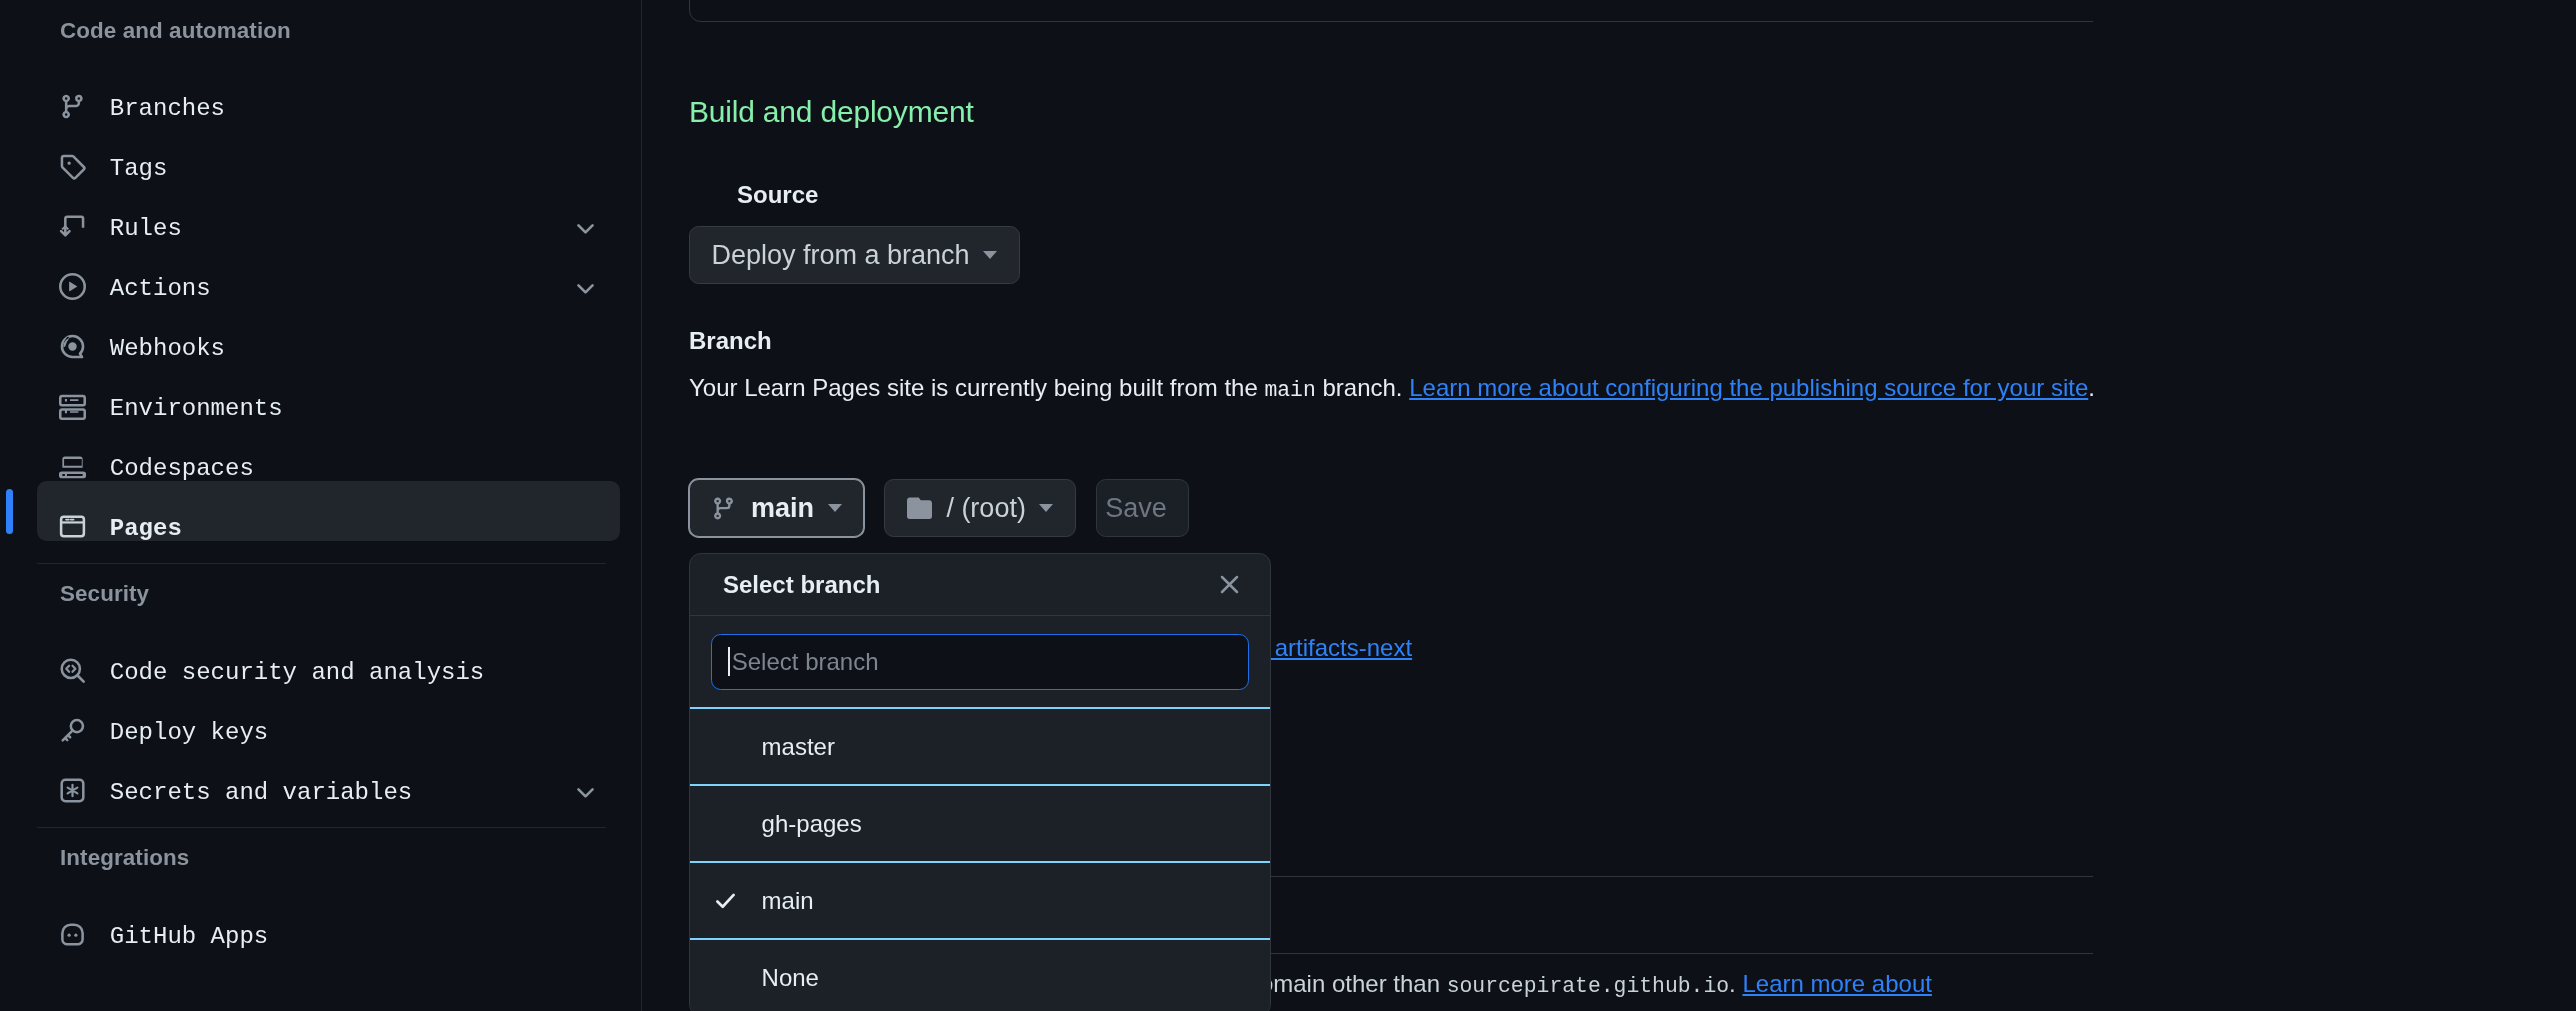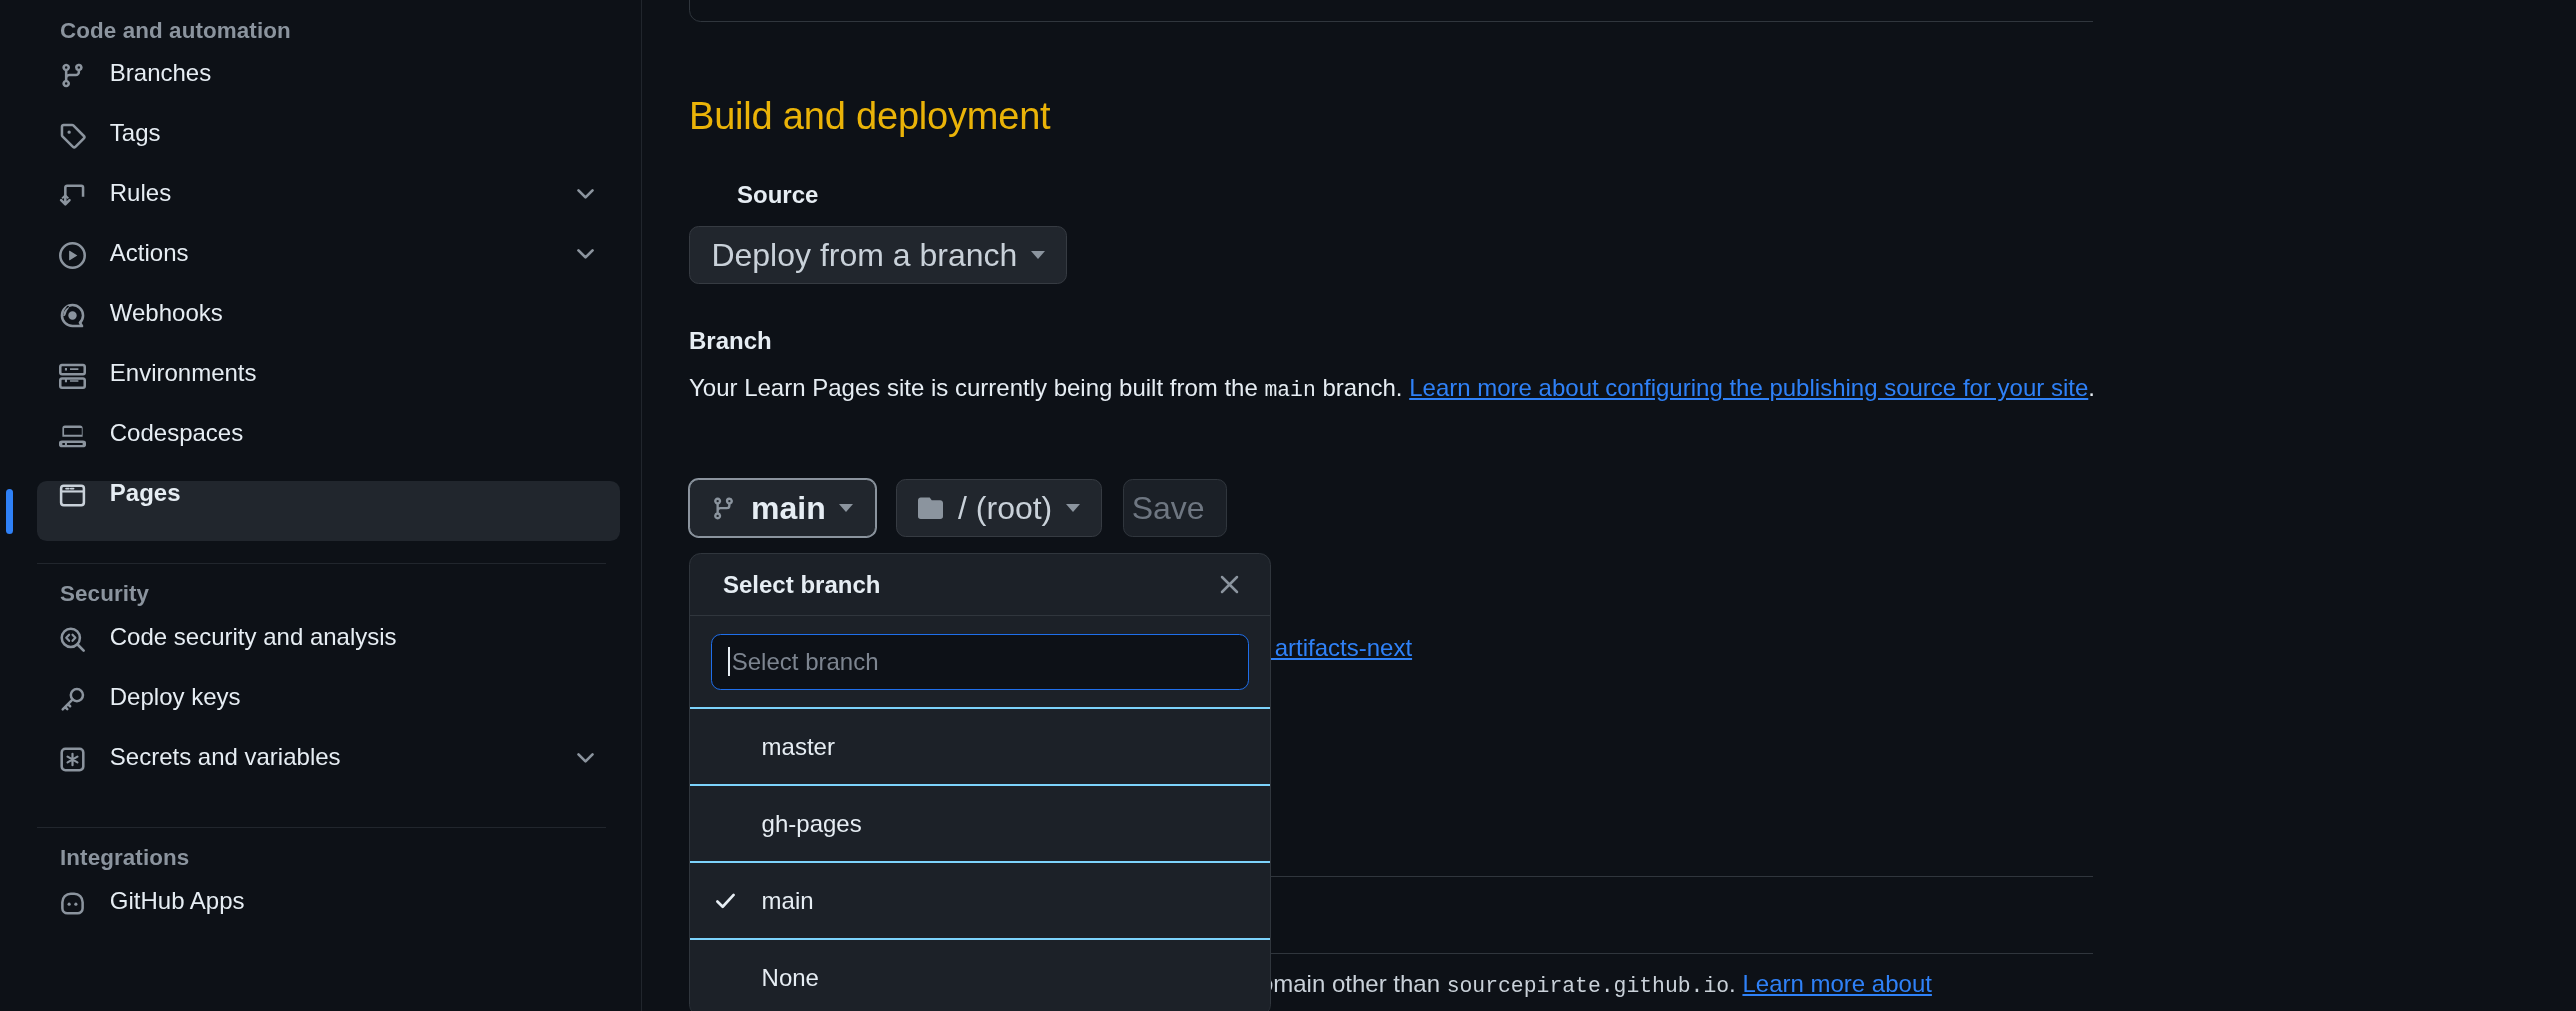--- a/index.html
+++ b/index.html
@@ -35,26 +35,27 @@
     padding: 0 0 0 60px;
     line-height: 1;
     margin-top: 19.5px;
     margin-bottom: 19.5px;
     letter-spacing: 0.1px;
   }
 
   .nav-item {
     position: relative;
     display: flex;
-    align-items: flex-start;
+    align-items: flex-end;
     height: 60px;
     margin: 0 21.4px 0 37px;
     padding: 0 21.4px 0 21.4px;
     border-radius: 9.7px;
     cursor: pointer;
+    font-family: Liberation Mono, monospace;
   }
   .nav-item .ico {
     width: 29px; height: 29px;
     flex: 0 0 29px;
     display: flex; align-items: center; justify-content: center;
     color: #8b949e;
     margin-right: 22.4px;
   }
   .nav-item .ico svg { display:block; }
   .nav-item .lbl {
@@ -106,23 +107,23 @@
     height: 80px;
     border: 1px solid #30363d;
     border-radius: 11.7px;
     background: #0d1117;
   }
 
   .h2 {
     position: absolute;
     left: 47px;
     top: 97px;
-    font-size: 38px;
+    font-size: 30px;
     font-weight: normal;
-    color: #eab308;
+    color: #86efac;
     line-height: 1;
     letter-spacing: -0.2px;
   }
 
   .lbl-bold {
     position: absolute;
     font-size: 24px;
     font-weight: bold;
     color: #e6edf3;
     line-height: 1;
@@ -130,21 +131,21 @@
 
   .btn {
     display: inline-flex;
     align-items: center;
     height: 58px;
     padding: 0 21.4px;
     background: #21262d;
     border: 1px solid #363b42;
     border-radius: 9.7px;
     color: #c9d1d9;
-    font-size: 32px;
+    font-size: 27px;
     font-family: "Liberation Sans", sans-serif;
     cursor: pointer;
     white-space: nowrap;
   }
   .btn .caret {
     margin-left: 13.6px;
     width: 0; height: 0;
     border-left: 7.8px solid transparent;
     border-right: 7.8px solid transparent;
     border-top: 8.8px solid #8b949e;

